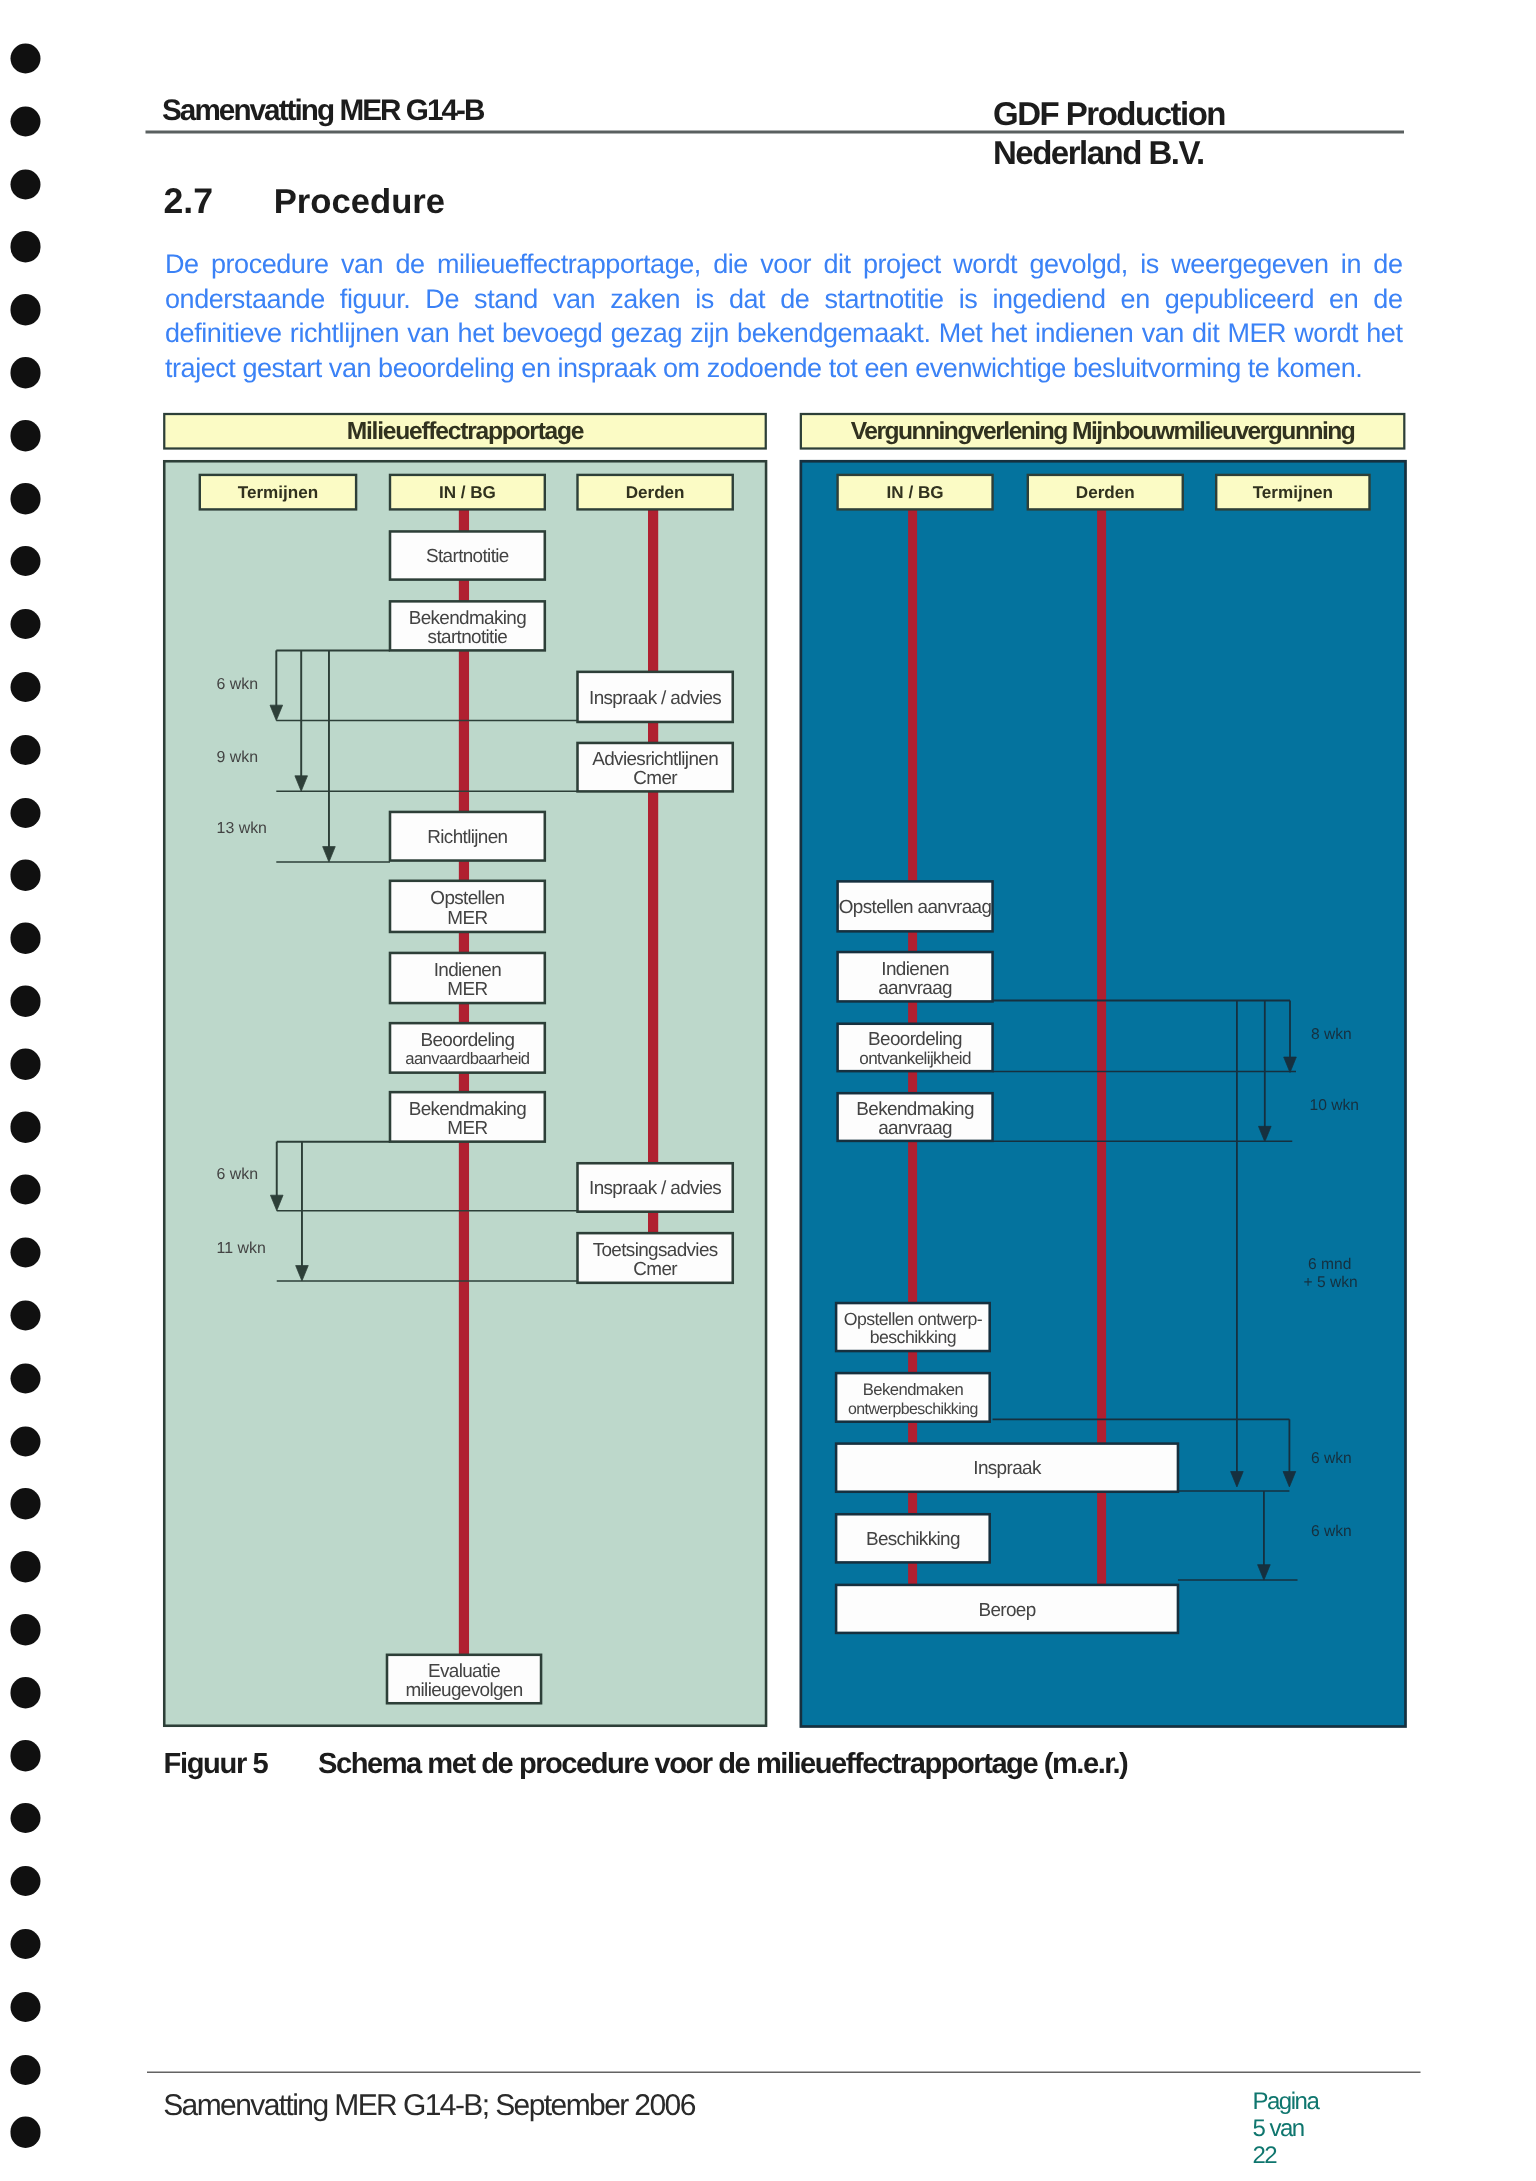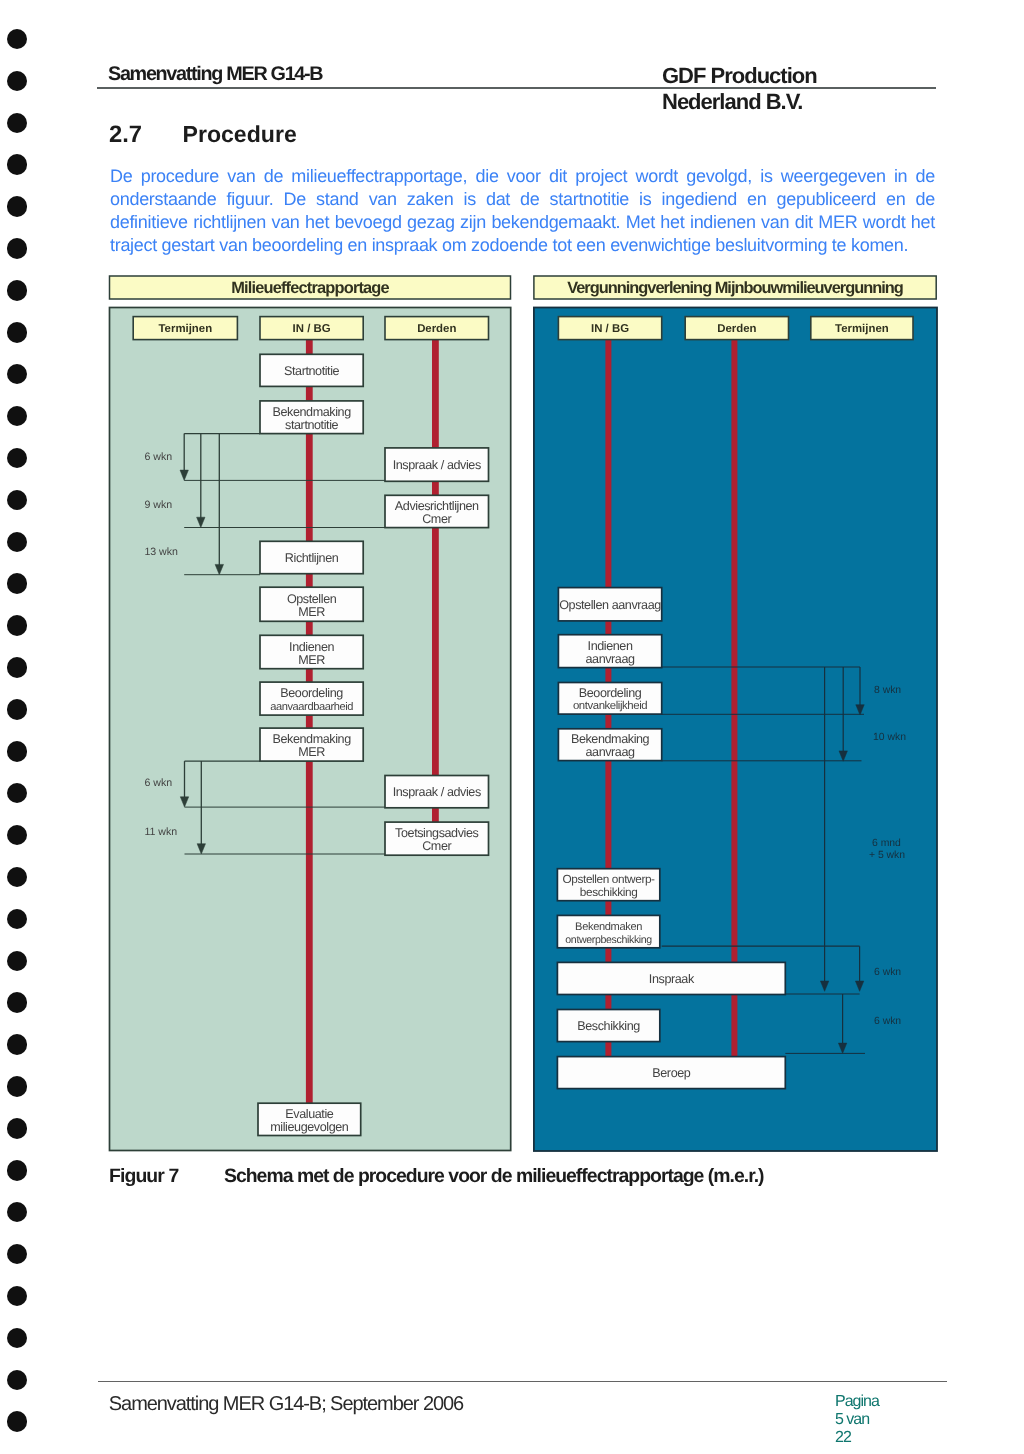--- a/index.html
+++ b/index.html
@@ -10,21 +10,21 @@
         filter:blur(0.5px);}
   .hole{position:absolute;width:20.5px;height:20.5px;border-radius:50%;background:#101010;left:6.6px;}
   .hdr-left{position:absolute;left:108px;top:62.8px;font-size:19.8px;font-weight:bold;letter-spacing:-1.3px;}
   .hdr-right{position:absolute;left:662px;top:62.8px;font-size:22px;font-weight:bold;letter-spacing:-1.0px;}
   .hdr-rule{position:absolute;left:97px;top:87.4px;width:839px;height:1.6px;background:#5a6060;}
   .sec-num{position:absolute;left:109px;top:120.5px;font-size:23.8px;font-weight:bold;}
   .sec-title{position:absolute;left:182.5px;top:120.5px;font-size:23.1px;font-weight:bold;}
   .para{position:absolute;left:110px;top:165.4px;width:825px;font-size:18.0px;letter-spacing:-0.3px;line-height:22.8px;
         text-align:justify;color:#3b82f6;}
   .fig-label{position:absolute;left:109px;top:1165px;font-size:19.4px;letter-spacing:-0.9px;font-weight:bold;}
-  .fig-cap{position:absolute;left:224px;top:1165px;font-size:19.4px;letter-spacing:-0.98px;font-weight:bold;}
+  .fig-cap{position:absolute;left:212px;top:1165px;font-size:19.4px;letter-spacing:-0.98px;font-weight:bold;}
   .ftr-rule{position:absolute;left:98px;top:1381px;width:849px;height:1.4px;background:#636363;}
   .ftr-left{position:absolute;left:108.8px;top:1393.3px;font-size:20px;letter-spacing:-1.06px;color:#2a2a2a;}
   .ftr-right{position:absolute;left:835px;top:1393.3px;font-size:16px;letter-spacing:-1.0px;color:#0f766e;}
   svg#figure-svg{position:absolute;left:0;top:0;}
 </style>
 </head>
 <body>
 
 <div class="page">
   <div>
@@ -179,19 +179,19 @@
 <rect x="557.4" y="1056.6" width="227.9" height="32.0" fill="#fdfdfd" stroke="#16303f" stroke-width="1.7"></rect>
 <text x="671.3499999999999" y="1077.0" text-anchor="middle" font-size="12.6" letter-spacing="-0.42" fill="#434343">Beroep</text>
 <text x="874.0" y="692.8" text-anchor="start" font-size="10.4" fill="#16303f">8 wkn</text>
 <text x="873.0" y="740.2" text-anchor="start" font-size="10.4" fill="#16303f">10 wkn</text>
 <text x="872.0" y="846.0" text-anchor="start" font-size="10.4" fill="#16303f"><tspan x="872.0">6 mnd</tspan><tspan x="869.0" dy="12">+ 5 wkn</tspan></text>
 <text x="874.0" y="975.0" text-anchor="start" font-size="10.4" fill="#16303f">6 wkn</text>
 <text x="874.0" y="1023.8" text-anchor="start" font-size="10.4" fill="#16303f">6 wkn</text>
 </g>
 </svg>
 
-  <div class="fig-label">Figuur 7</div>
+  <div class="fig-label">Figuur 5</div>
   <div class="fig-cap">Schema met de procedure voor de milieueffectrapportage (m.e.r.)</div>
 
   <div class="ftr-rule"></div>
   <div class="ftr-left">Samenvatting MER G14-B; September 2006</div>
   <div class="ftr-right">Pagina 5 van 22</div>
 </div>
 
 </body></html>

